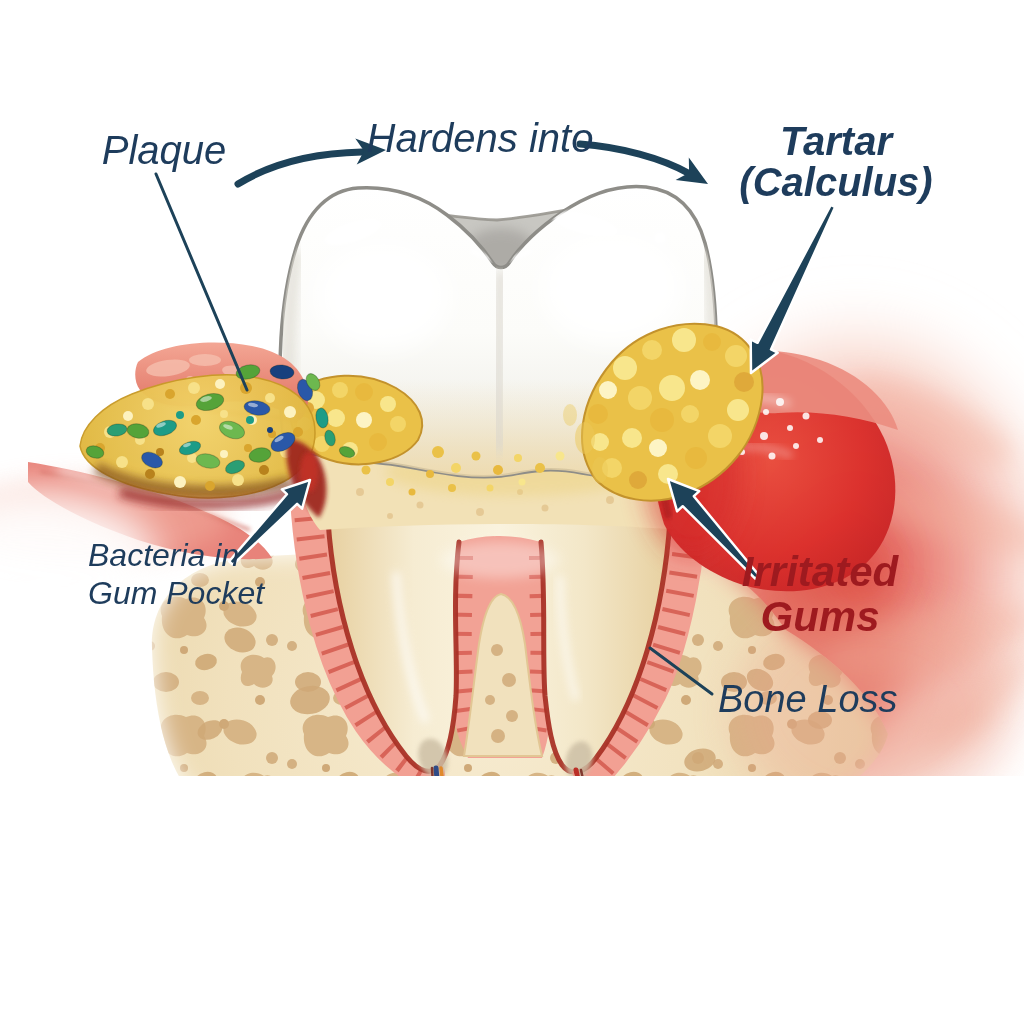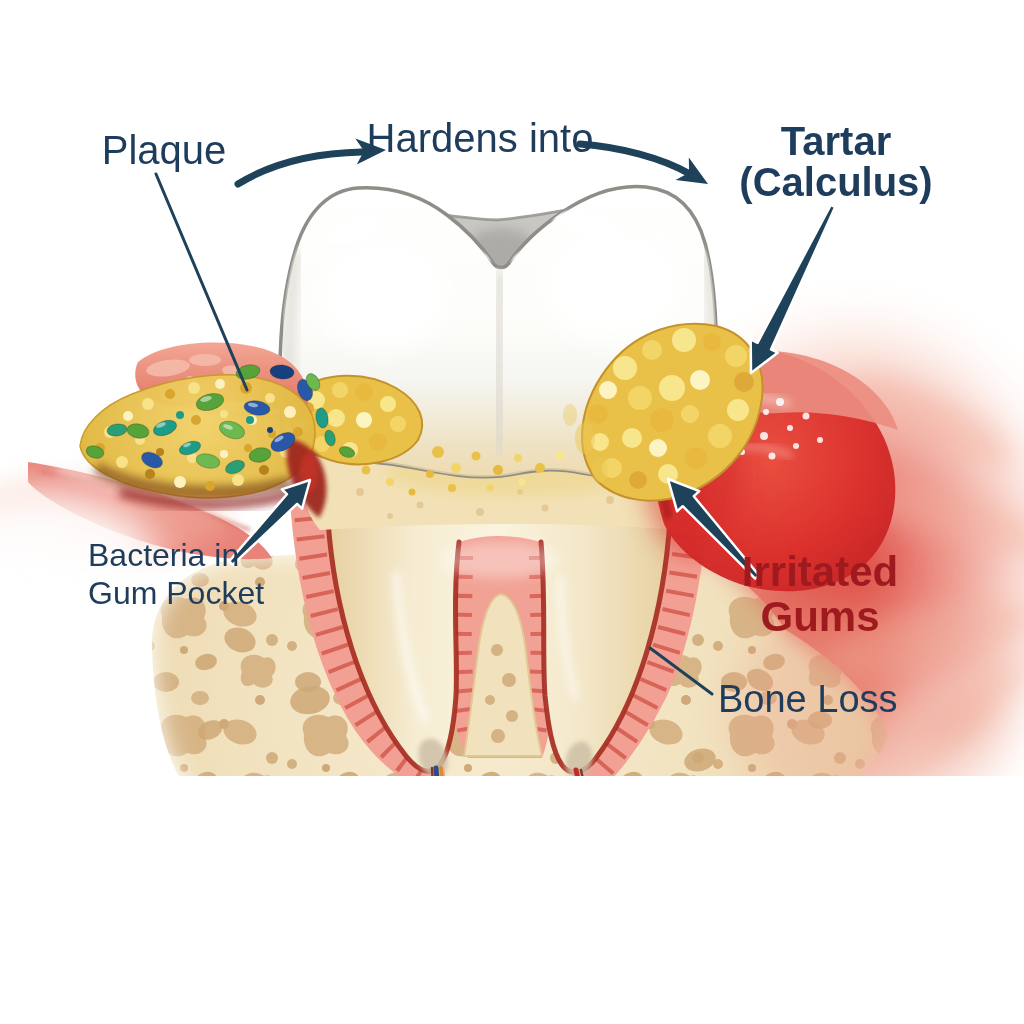--- a/index.html
+++ b/index.html
@@ -1,17 +1,17 @@
 <!DOCTYPE html>
 <html style="--label_navy: #1e3c5c; --label_red: #9e1a1f; --arrow_navy: #1d4259; --enamel_white: #fbfbf8; --dentin_cream: #f2e1b6; --tartar_yellow: #eac148; --plaque_yellow: #e7bf45; --gum_salmon: #ef9585; --irritated_red: #d42b2a; --ligament_pink: #f2a093; --ligament_rung: #d4594e; --bone_cream: #f1e1bd; --bone_hole_tan: #d7b586; --bacteria_green: #55a339; --bacteria_teal: #1d9c87; --bacteria_blue: #2a58a8;"><head>
 <meta charset="utf-8">
 <style>
   html,body{margin:0;padding:0;background:#ffffff;}
   .stage{position:relative;width:1024px;height:776px;background:#fff;overflow:hidden;
-         font-family:"Liberation Sans", sans-serif;}
+         font-family:"Liberation Sans", sans-serif;font-style:italic;}
   svg{display:block;}
   .lbl  {font-family:"Liberation Sans",sans-serif;font-weight:400;fill:var(--label_navy,#1e3c5c);}
   .lblb {font-family:"Liberation Sans",sans-serif;font-weight:700;fill:var(--label_navy,#1e3c5c);}
   .lblr {font-family:"Liberation Sans",sans-serif;font-weight:700;fill:var(--label_red,#9e1a1f);}
   .arrowfill{fill:var(--arrow_navy,#1d4259);}
   .arrowstroke{stroke:var(--arrow_navy,#1d4259);}
 </style>
 </head>
 <body>
 

